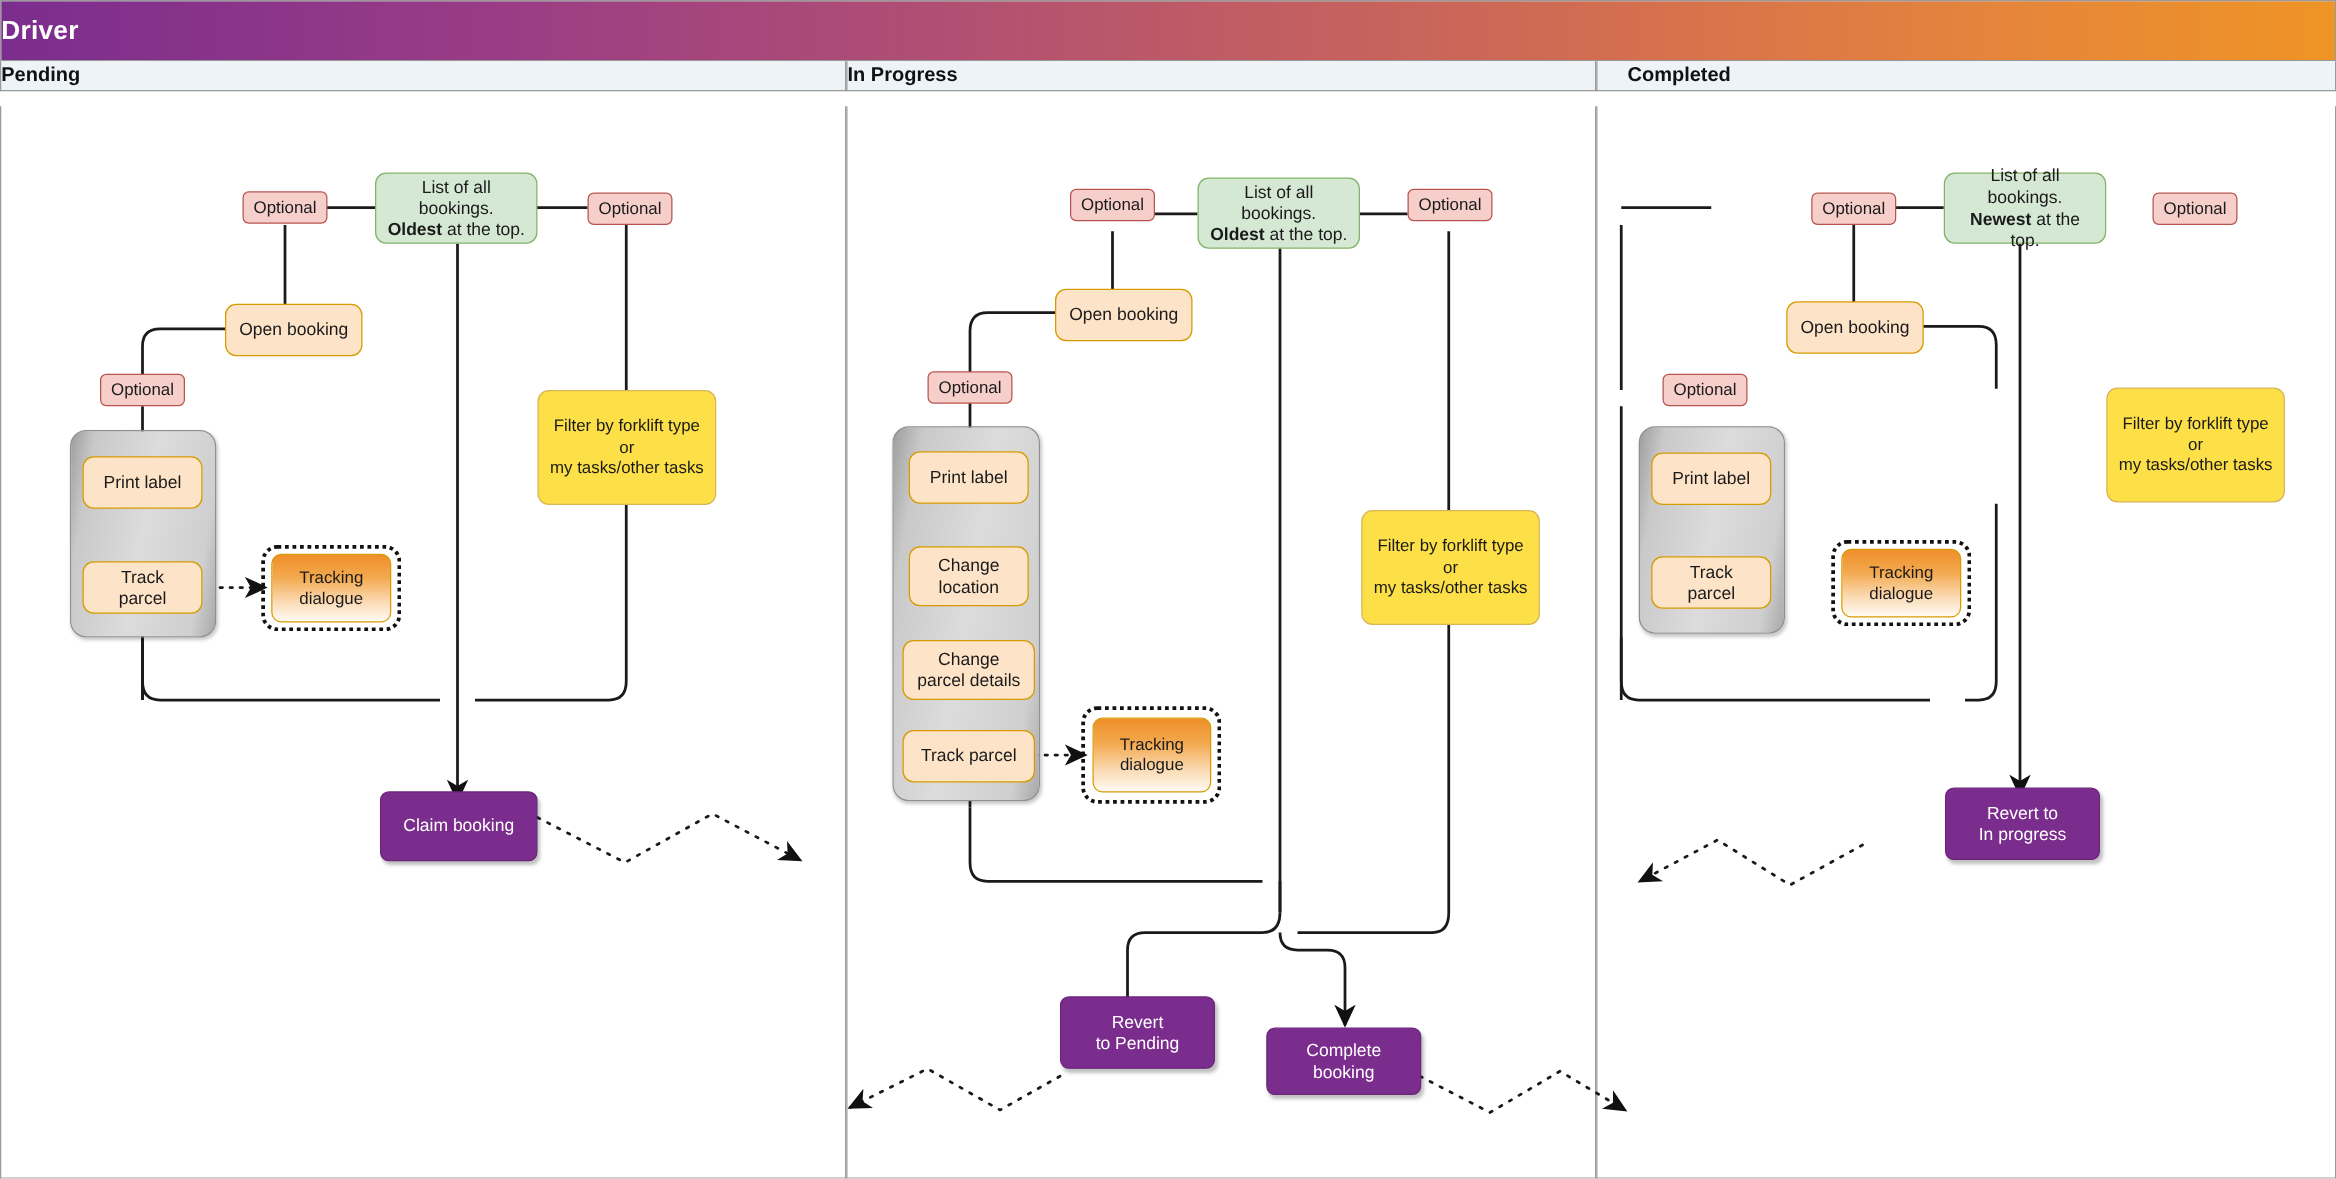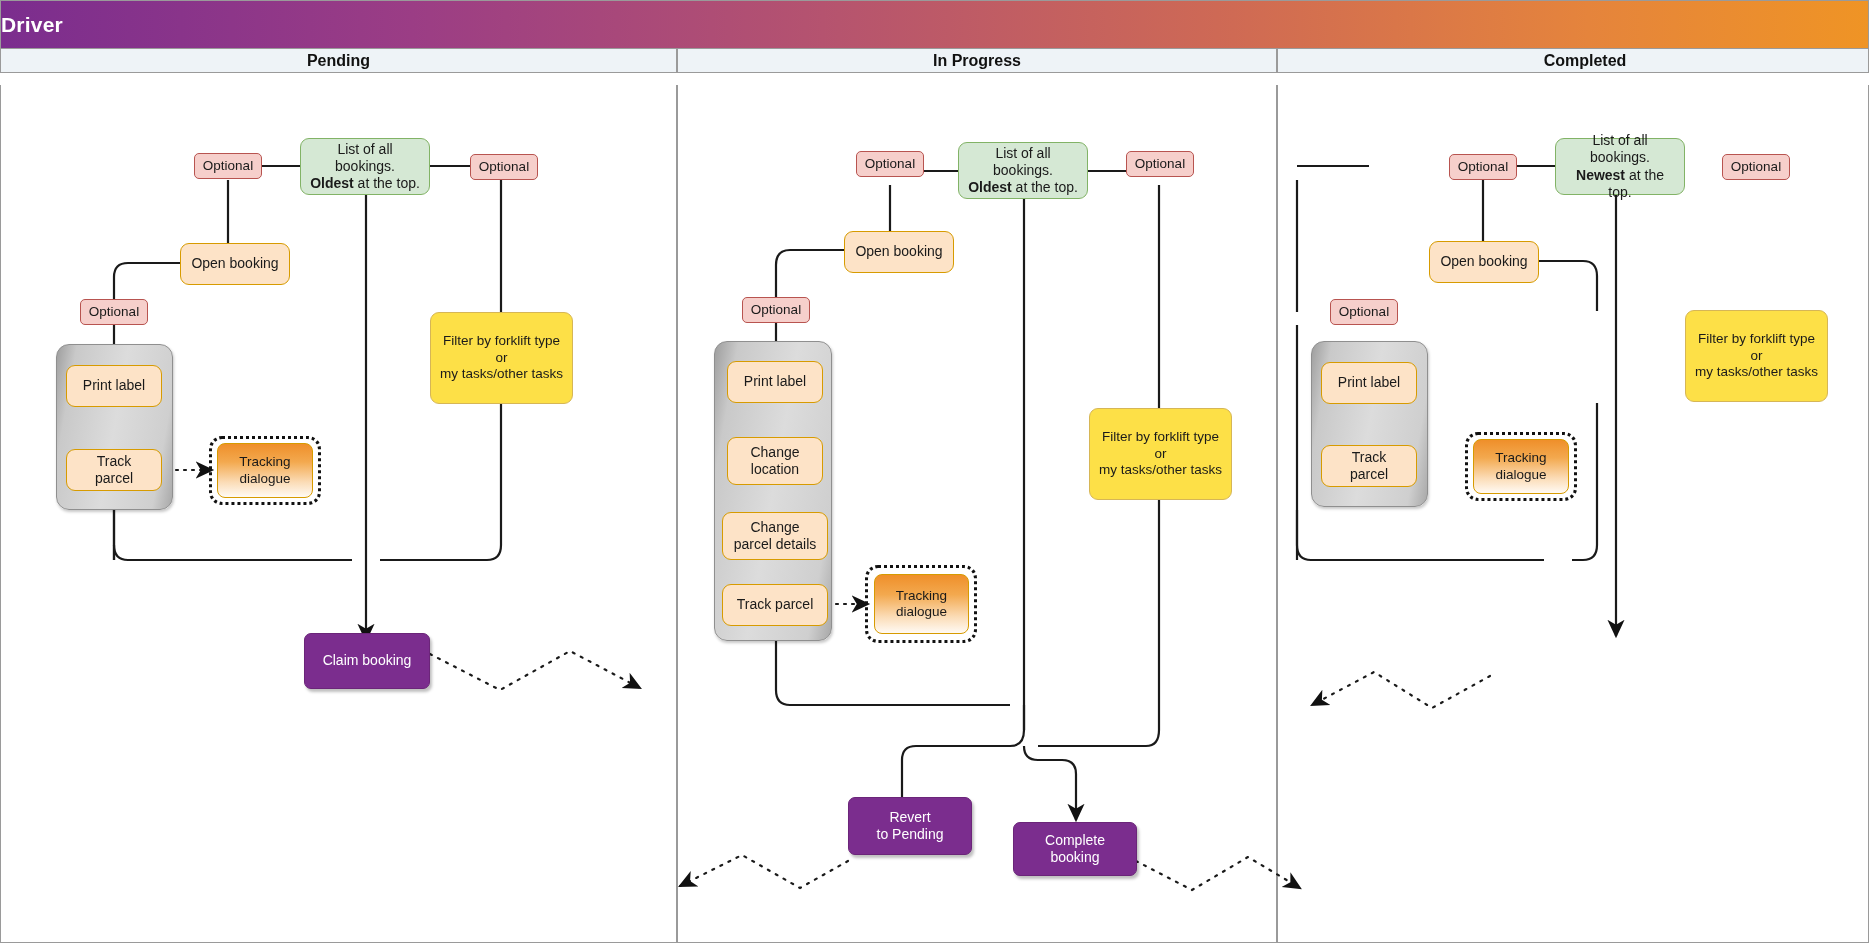--- a/index.html
+++ b/index.html
@@ -11,21 +11,21 @@
     position:absolute;left:0;top:0;width:1869px;height:49px;
     background:linear-gradient(90deg,#7b2d8e 0%,#9b3d85 22%,#b5536f 44%,#cf6a54 66%,#e5843c 85%,#ef9425 100%);
     border:1px solid #9a9a9a;box-sizing:border-box;
     display:flex;align-items:center;justify-content:flex-start;
   }
   .title-bar .t{color:#ffffff;font-size:21px;font-weight:bold;letter-spacing:.2px;}
 
   .lane-head{
     position:absolute;top:49px;height:24px;background:#eef3f7;
     border:1px solid #9a9a9a;border-top:none;box-sizing:border-box;
-    display:flex;align-items:center;justify-content:center;
+    display:flex;align-items:center;justify-content:flex-start;
   }
   .lane-head .t{font-size:16px;font-weight:bold;color:#111;}
   .lane-body{
     position:absolute;top:85px;height:858px;background:#ffffff;
     border:1px solid #9a9a9a;border-top:none;box-sizing:border-box;
   }
 
   .lane-0{left:0;width:677px;}
   .lane-1{left:677px;width:600px;}
   .lane-2{left:1277px;width:592px;padding-left:24px;}
@@ -305,14 +305,20 @@
   </div>
 
   <div class="node n-yellow" style="left:1685px;top:310px;width:143px;height:92px;">
     <span>
       <span>Filter by forklift type</span><br>
       <span>or</span><br>
       <span>my tasks/other tasks</span>
     </span>
   </div>
 
+  <div class="node n-purple" style="left:1556px;top:630px;width:124px;height:58px;">
+    <span>
+      <span>Revert to</span><br>
+      <span>In progress</span>
+    </span>
+  </div>
 
 </div>
 
 </body></html>

